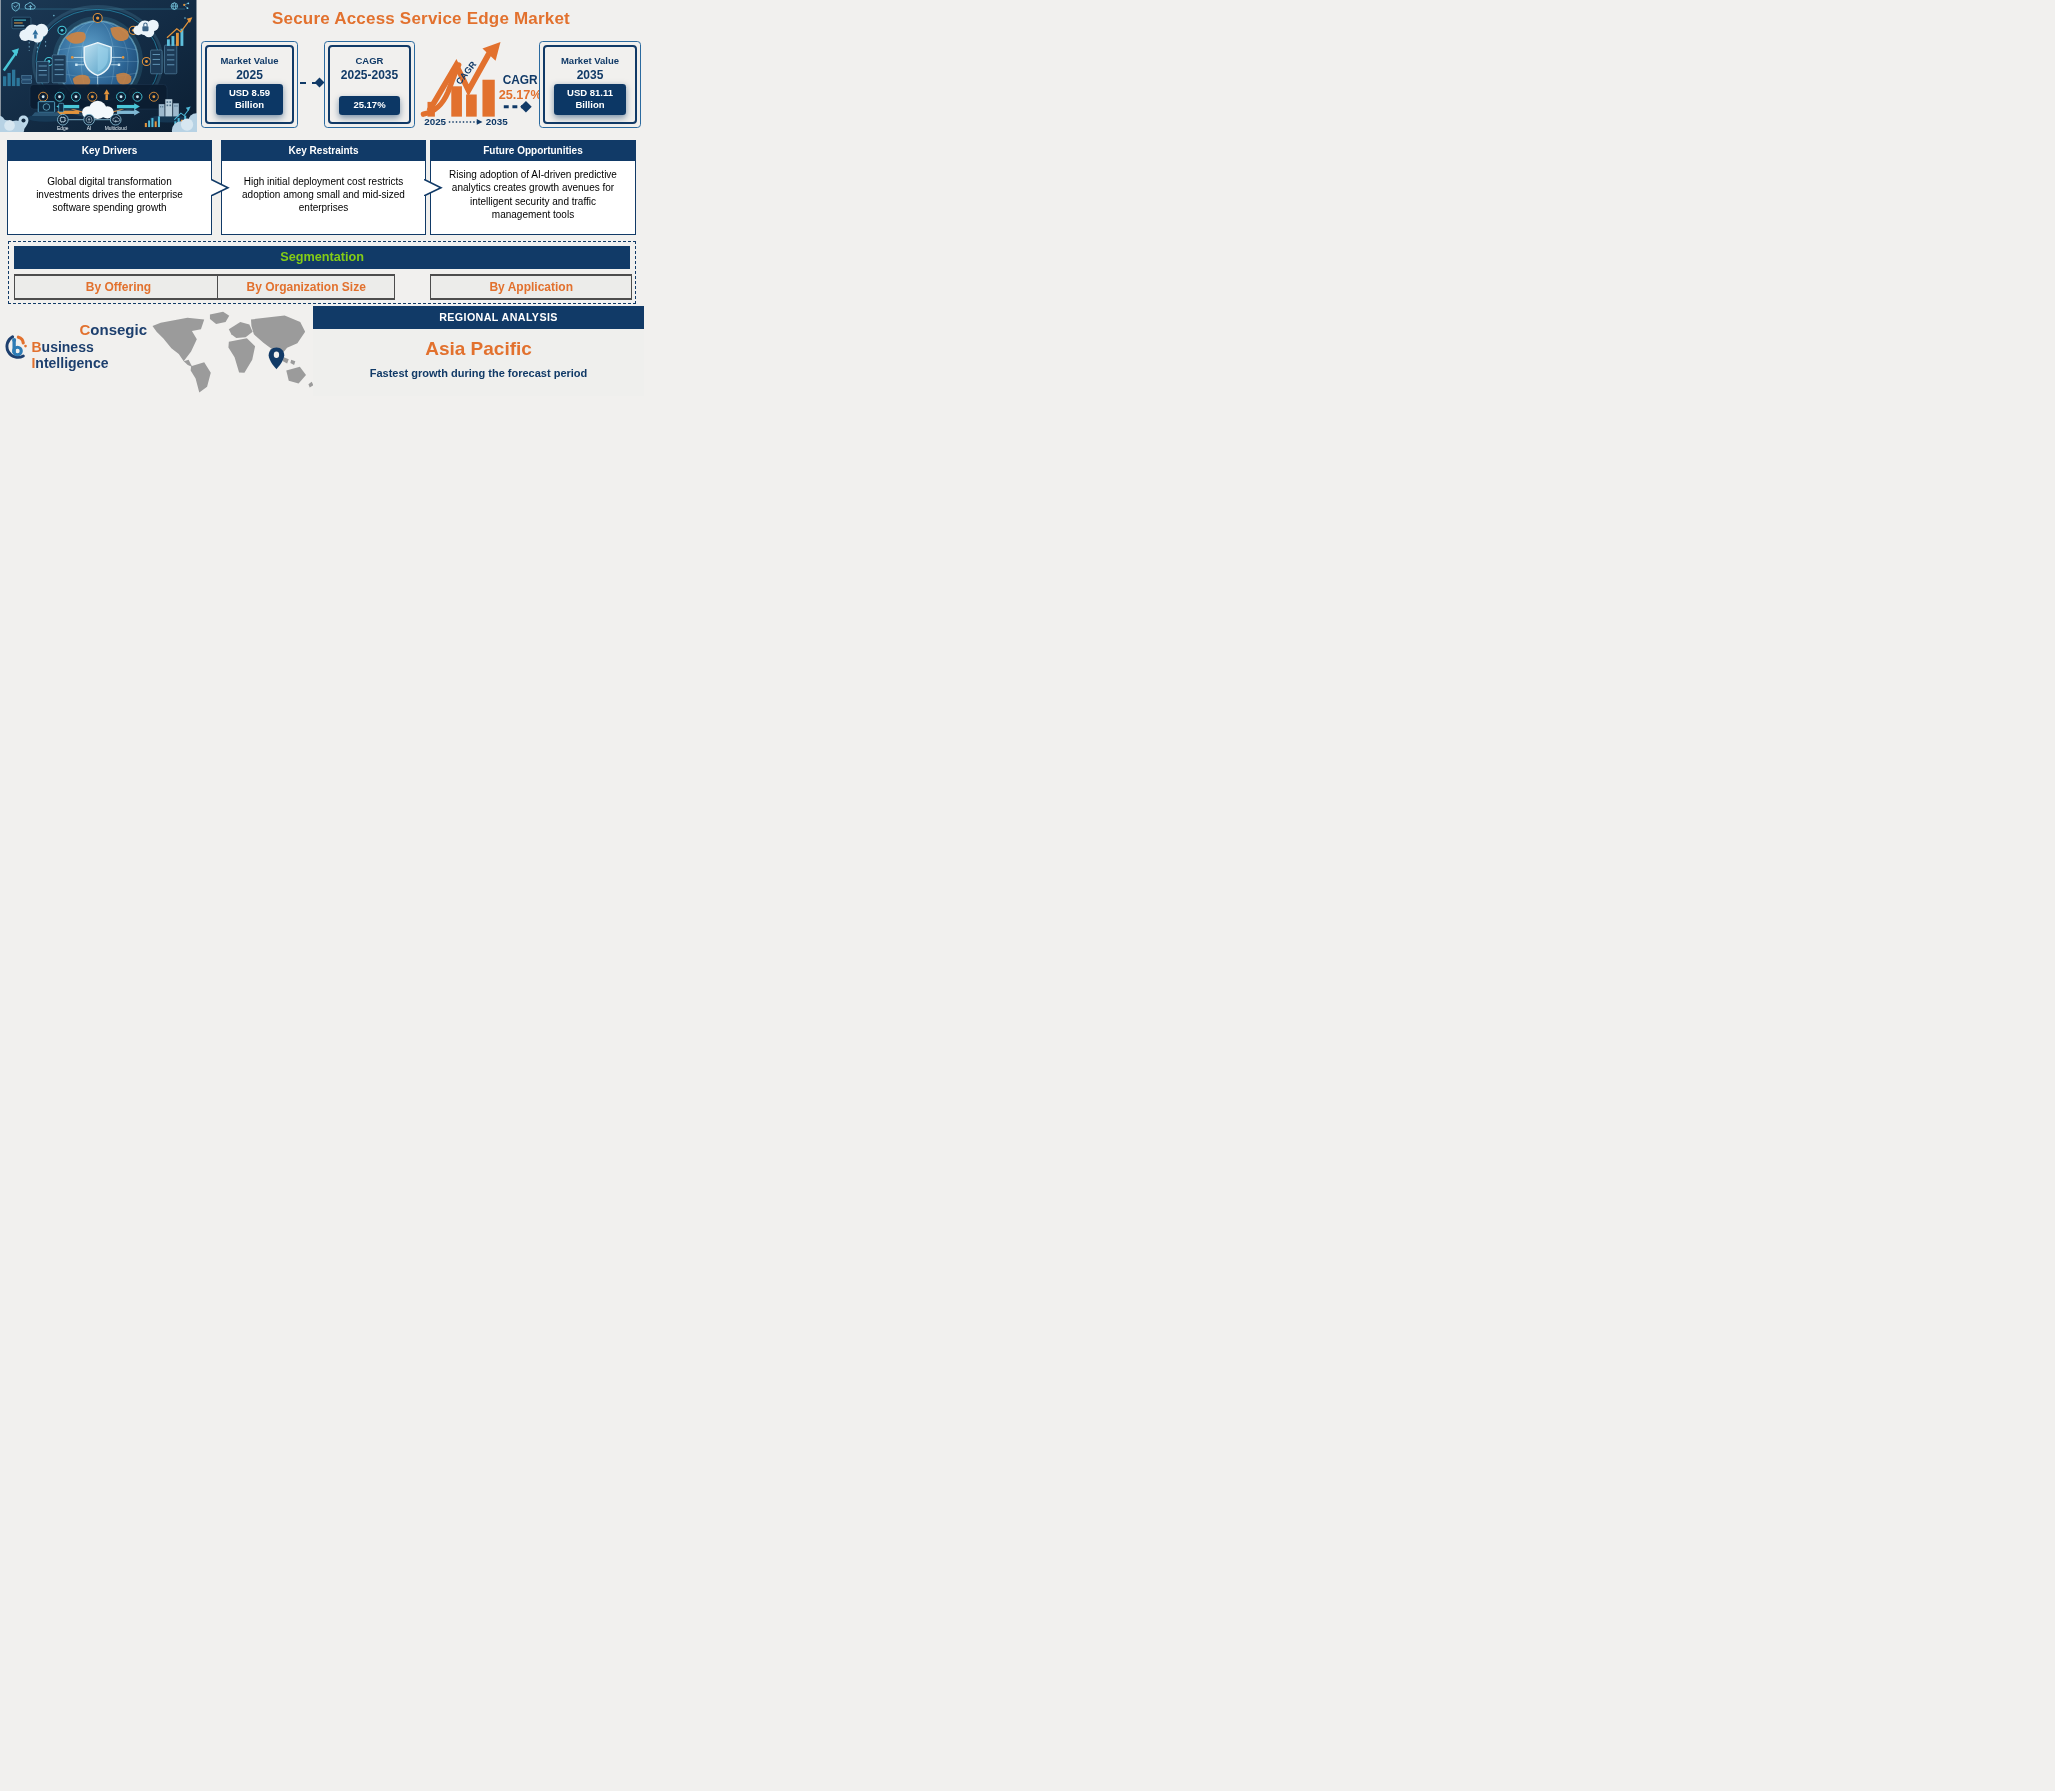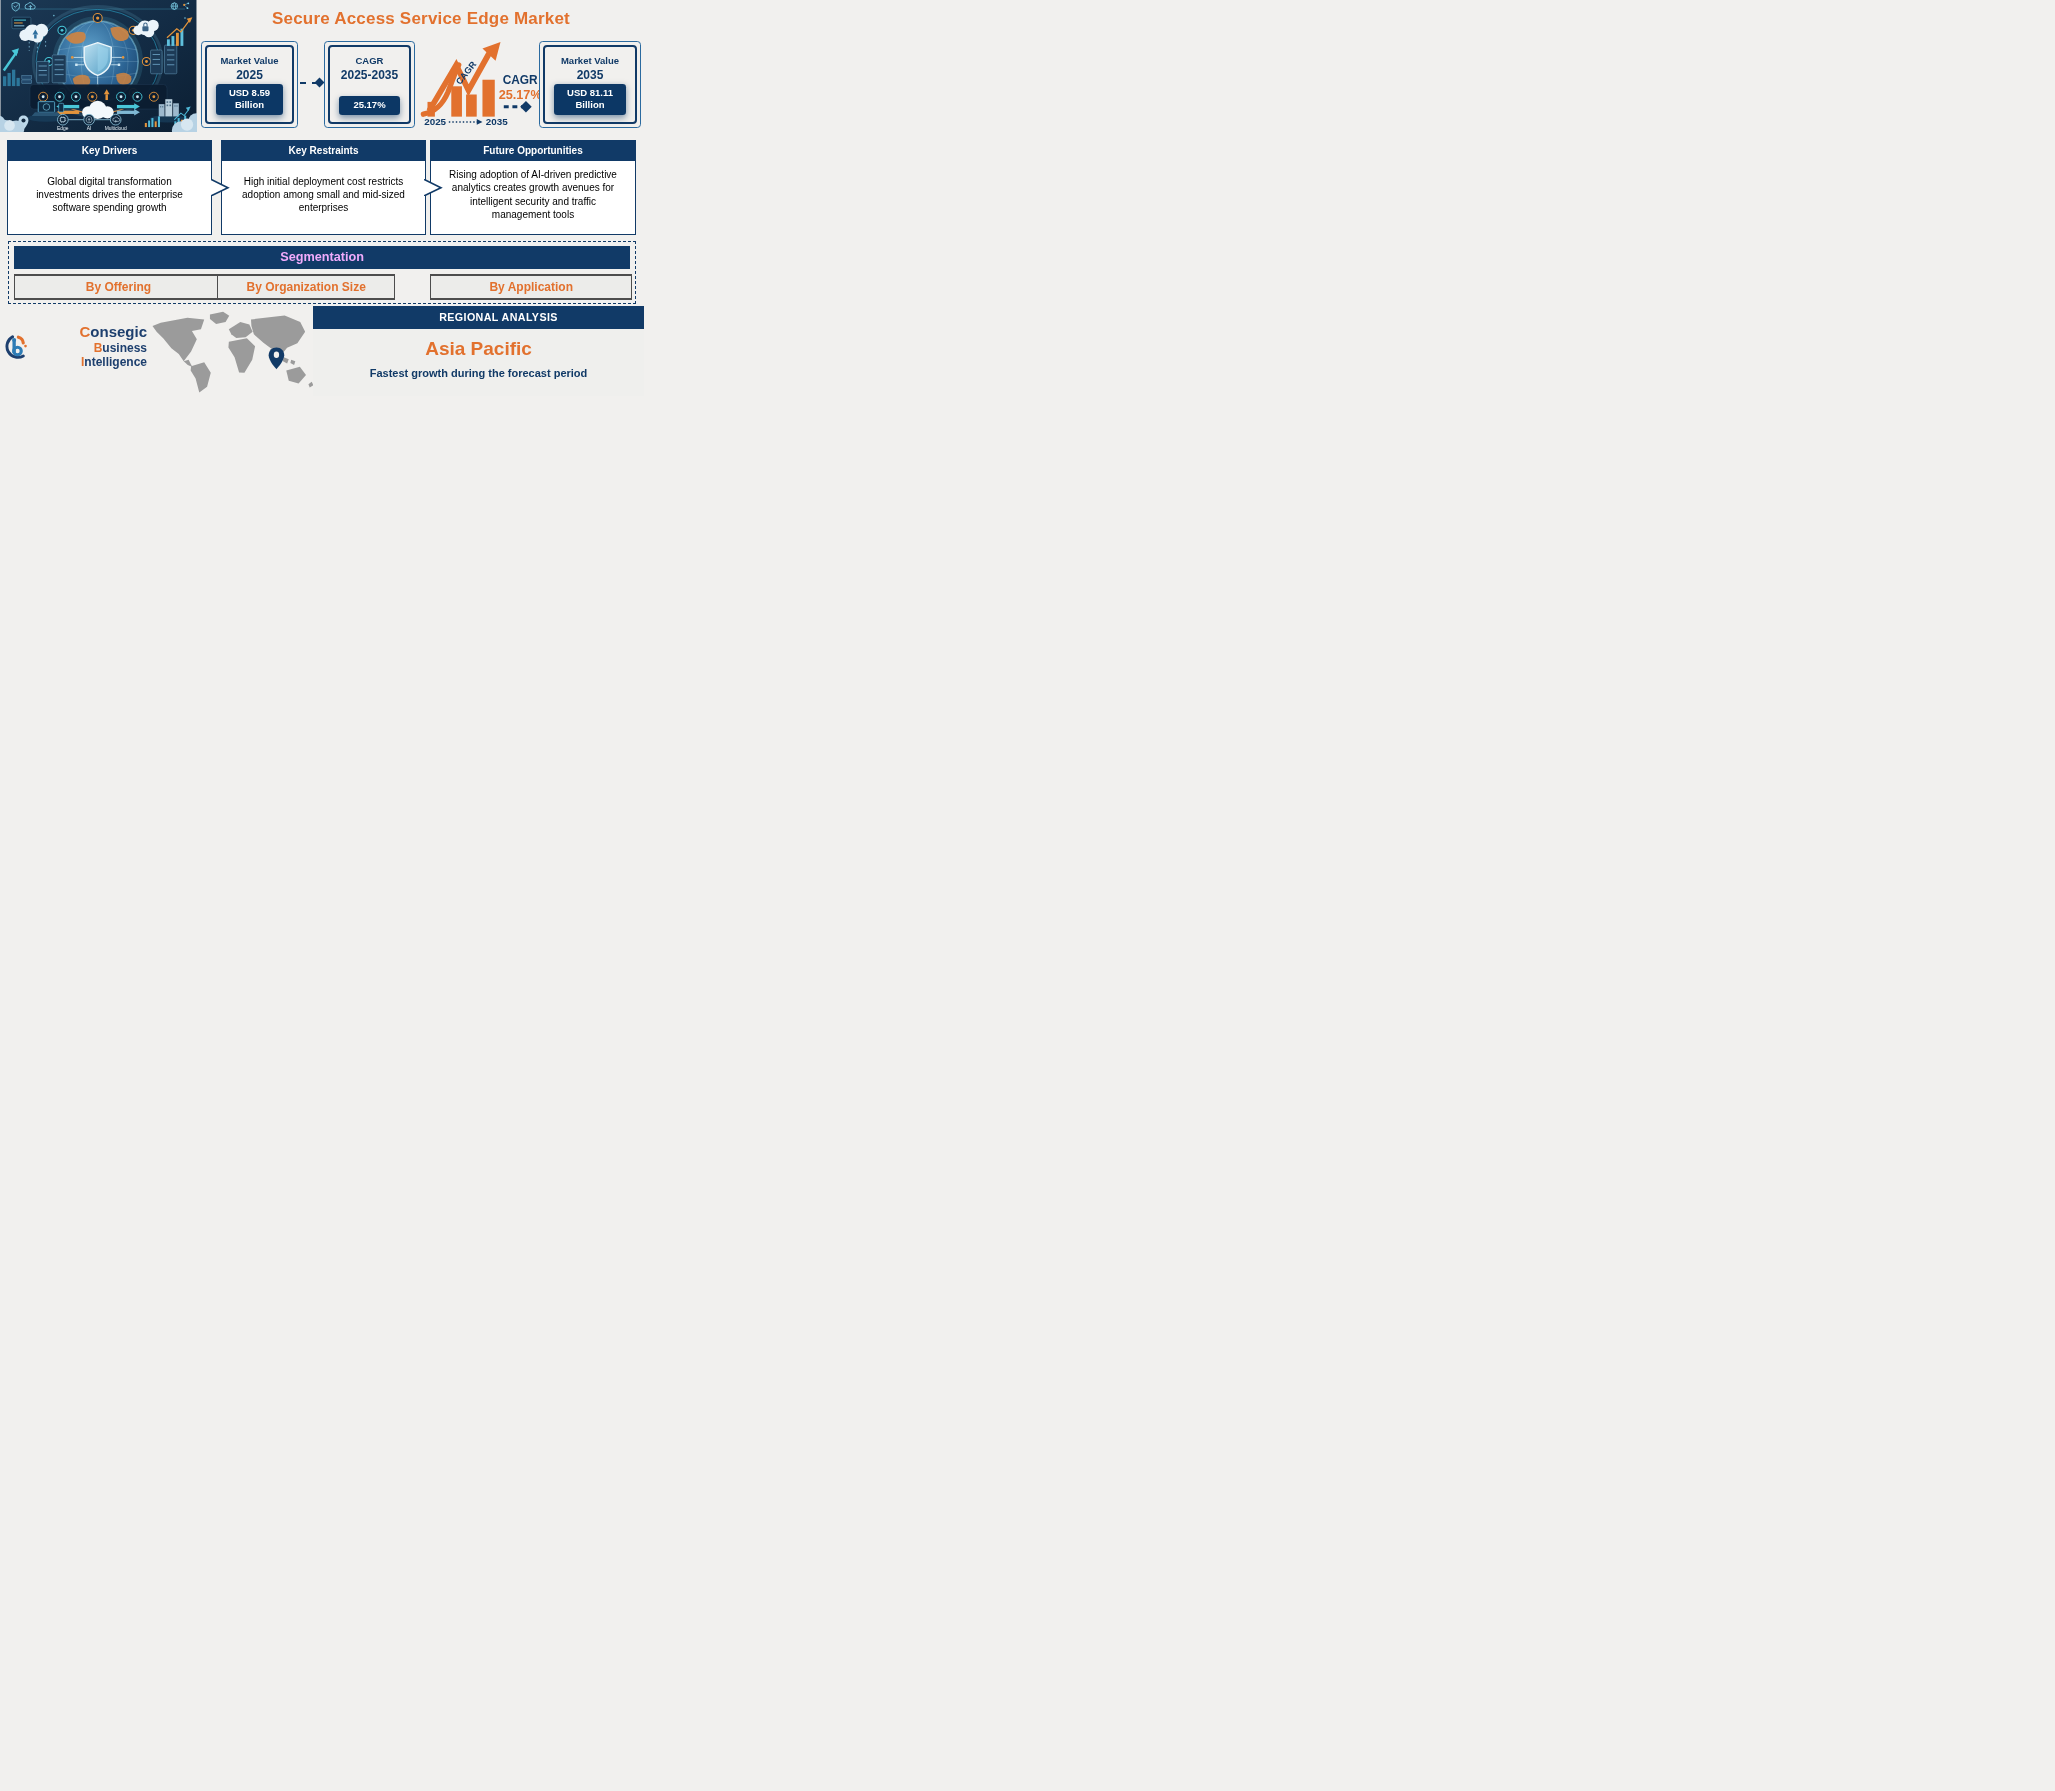--- a/index.html
+++ b/index.html
@@ -32,37 +32,37 @@
   .key-box{top:140px;height:95px;background:#fff;border:1px solid #113A67;border-bottom-width:1.6px;}
   .key-header{height:20px;margin:-0.4px;background:#113A67;color:#fff;display:flex;align-items:center;
     justify-content:center;font-size:10px;font-weight:bold;}
   .key-body{height:calc(100% - 20px);display:flex;align-items:center;justify-content:center;
     padding:0 12.3px 4.1px 12.3px;text-align:center;color:#000;font-size:10px;line-height:1.34;}
   .chevron-svg{z-index:5;}
 
   
   #segmentation{left:8.2px;top:241px;width:628px;height:63px;border:1.2px dashed #113A67;}
   #seg-header{position:absolute;left:5.3px;right:5.3px;top:4.1px;height:22.6px;background:#113A67;
-    color:#f0abfc;display:flex;align-items:center;justify-content:center;font-size:12.7px;font-weight:bold;}
+    color:#84cc16;display:flex;align-items:center;justify-content:center;font-size:12.7px;font-weight:bold;}
   .seg-item{position:absolute;top:32px;height:26px;background:#ECECEA;border:0.8px solid #4D4D4D;
     border-top-width:2.1px;border-bottom-width:2.1px;color:#E2712E;font-size:12px;font-weight:bold;
     display:flex;align-items:center;justify-content:center;}
 
   
   #regional{left:313px;top:306px;width:331px;height:90px;background:#EFEFED;}
   #regional-header{height:22.6px;background:#113A67;color:#fff;display:flex;align-items:center;
     justify-content:center;font-size:10.7px;font-weight:bold;letter-spacing:0.4px;padding-left:40px;}
   #regional-region{margin-top:9px;text-align:center;color:#E2712E;font-size:19px;font-weight:bold;}
   #regional-sub{margin-top:7.4px;text-align:center;color:#113A67;font-size:11px;font-weight:600;}
 
   
   #logo{left:5px;top:322px;width:142px;height:49px;display:flex;align-items:center;}
   #logo-text{margin-left:3.3px;}
   #logo-line1{font-size:15px;font-weight:bold;color:#1D3F6E;line-height:1.05;margin-left:48px;}
-  #logo-line2{font-size:12px;font-weight:bold;color:#1D3F6E;margin-top:1.6px;text-align:right;}
+  #logo-line2{font-size:14px;font-weight:bold;color:#1D3F6E;margin-top:1.6px;}
   .logo-accent{color:#E2712E;}
 
   text{font-family:"Liberation Sans",sans-serif;}
 </style>
 </head>
 <body>
 
 <div id="infographic">
 
   <svg class="abs" style="left:0;top:0" width="197" height="132" viewBox="0 0 478 322">

